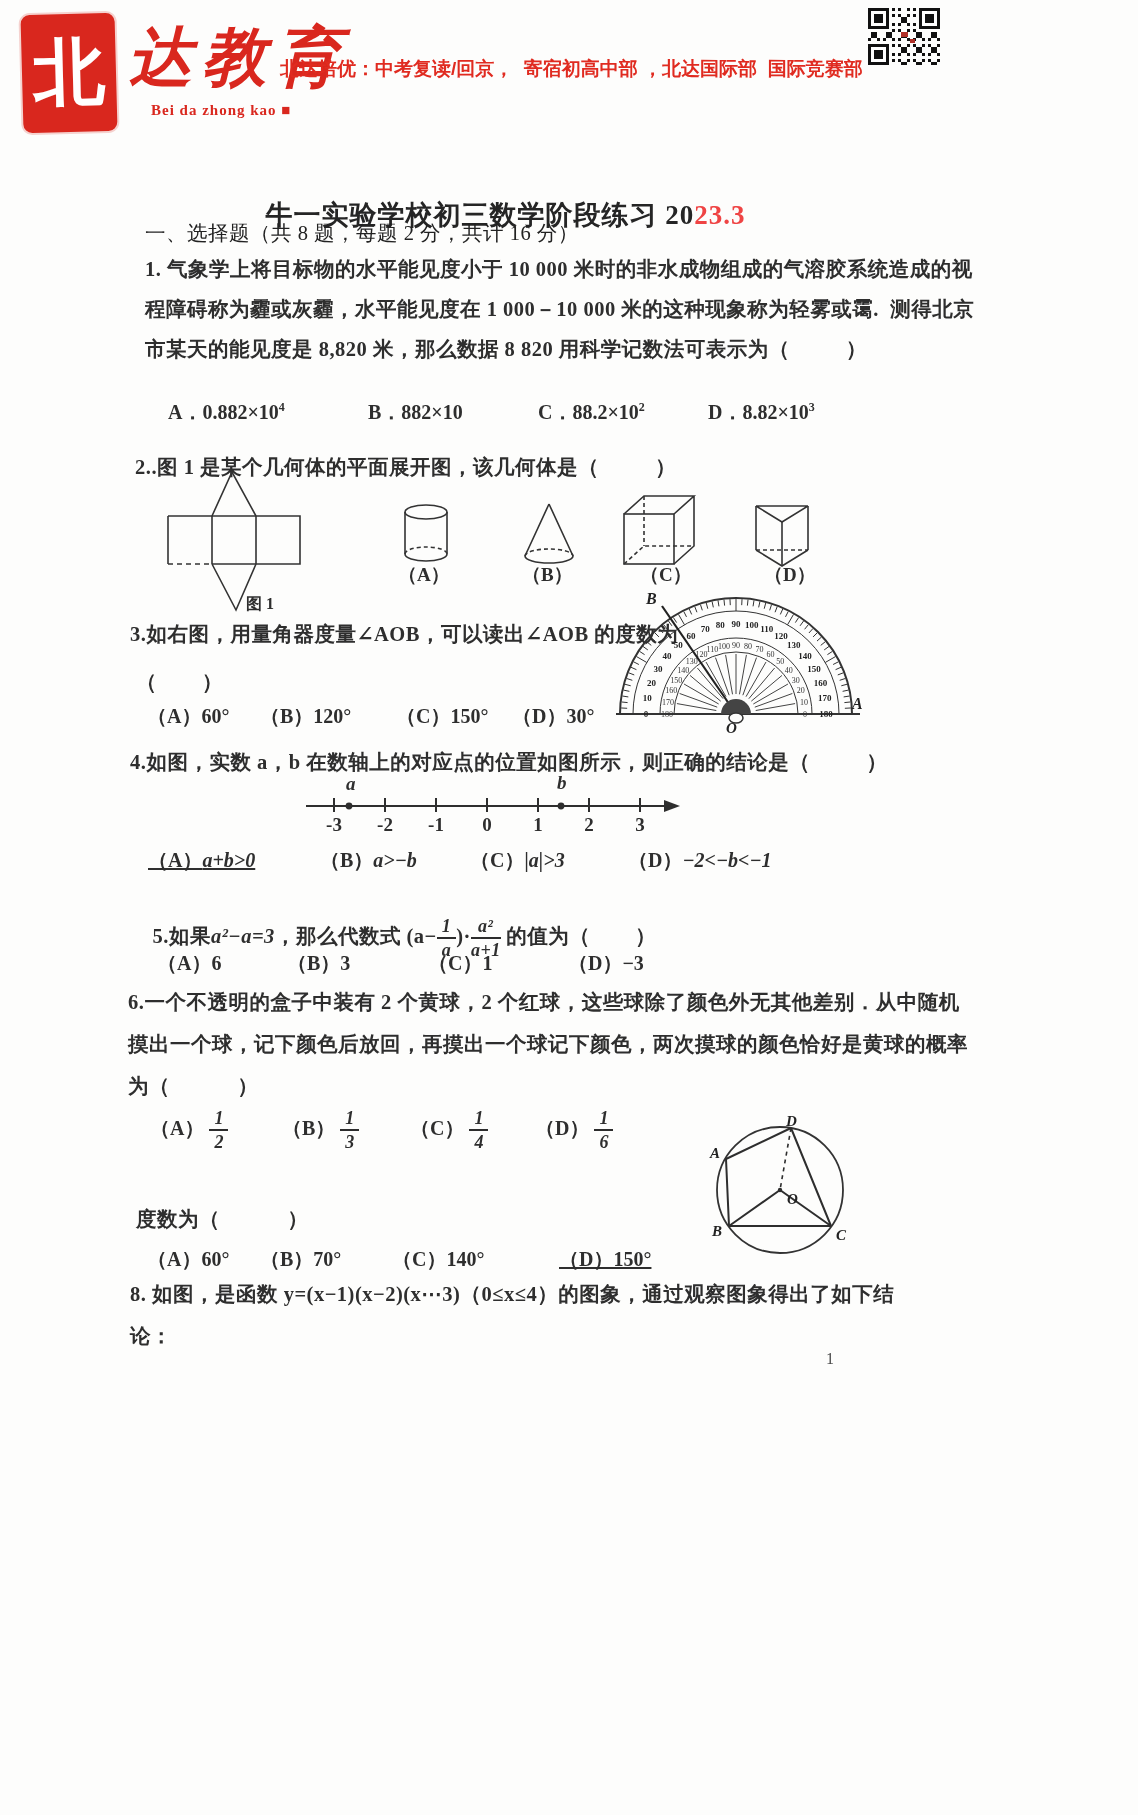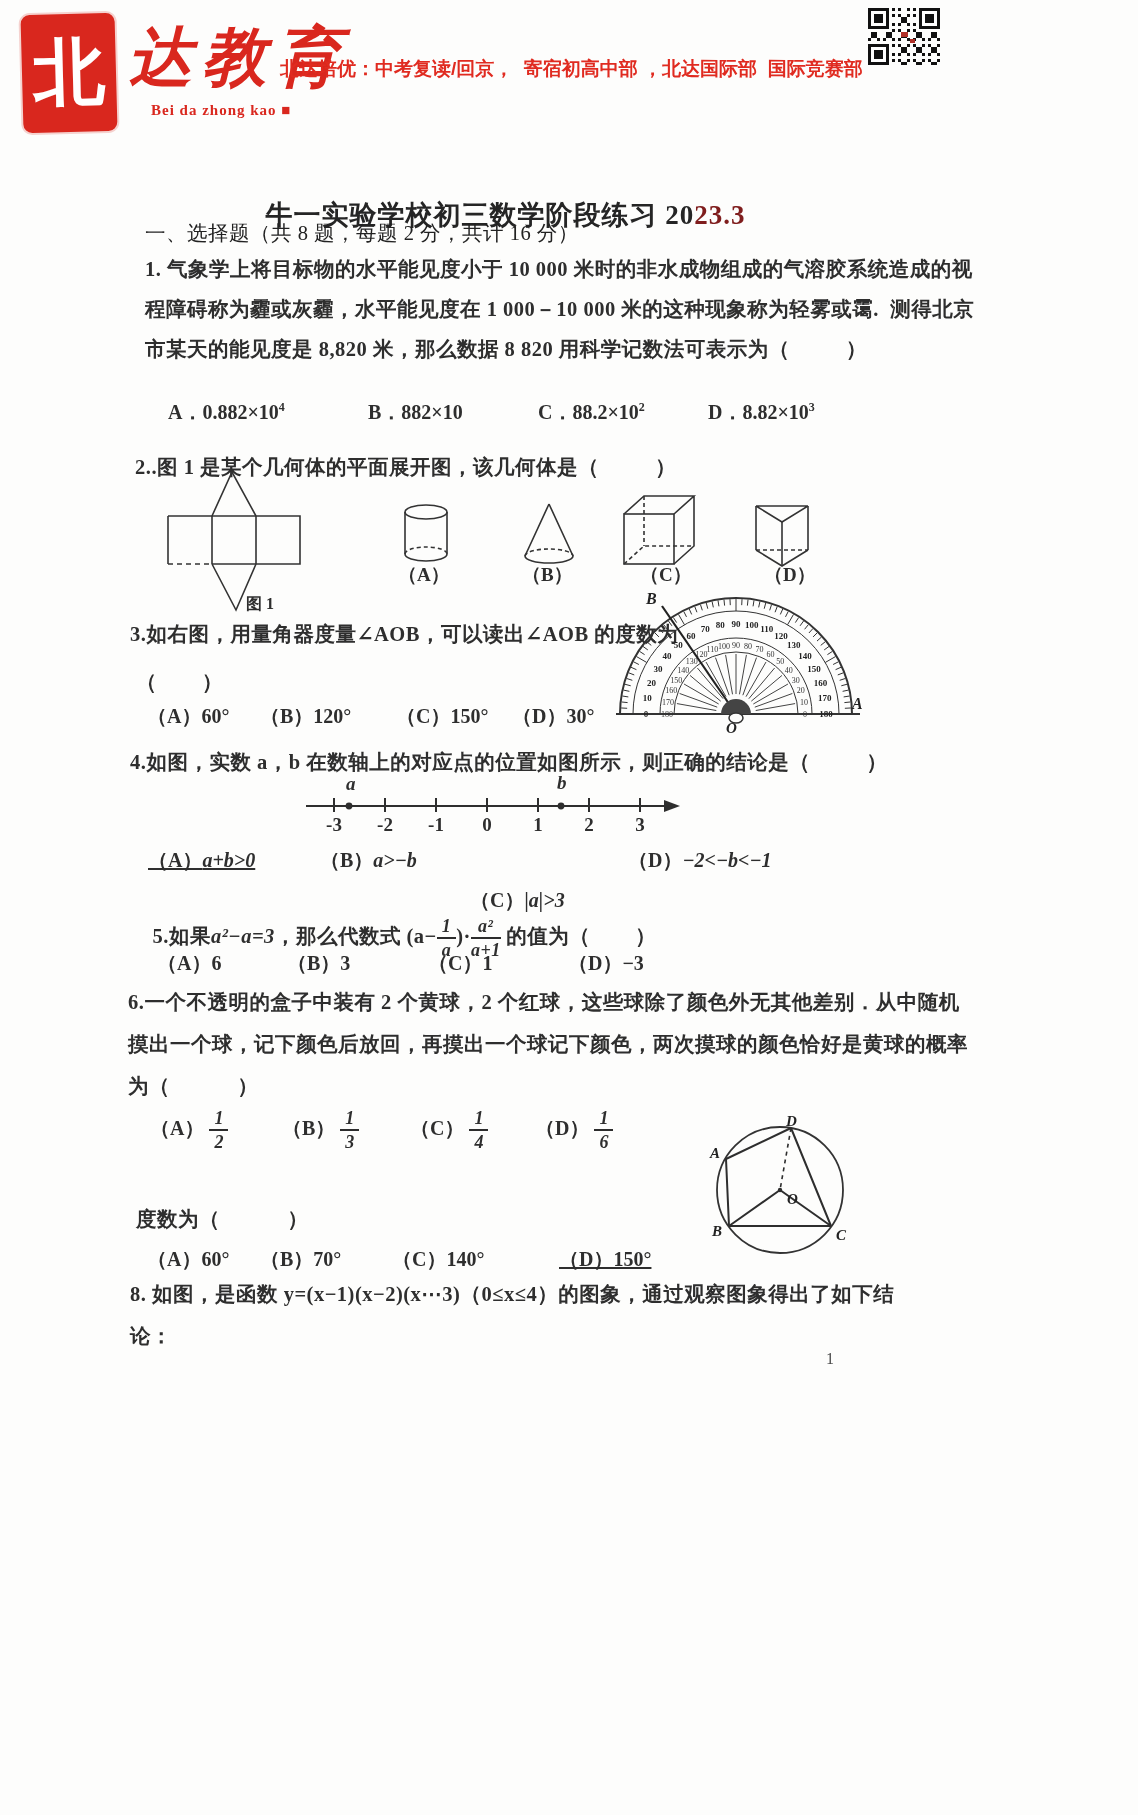--- a/index.html
+++ b/index.html
@@ -13,21 +13,21 @@
   .seal{width:94px;height:118px;background:#d9271e;border-radius:9px;transform:rotate(-1.5deg);
         display:flex;align-items:center;justify-content:center;box-shadow:0 0 0 2px #d9271e33;}
   .seal span{color:#fff;font-size:72px;font-weight:700;font-family:"Liberation Serif",serif;}
   .brand{color:#d9271e;font-size:64px;font-weight:700;font-style:italic;letter-spacing:10px;
          font-family:"Liberation Serif",serif;}
   .brand-sub{color:#d9271e;font-size:15px;font-weight:700;letter-spacing:1px;
              font-family:"Liberation Serif",serif;margin-left:20px;}
   .tagline{color:#e02b20;font-size:19px;font-weight:700;white-space:pre;
            font-family:"Liberation Sans","DejaVu Sans",sans-serif;}
   .title{font-size:27px;font-weight:700;letter-spacing:1px;text-align:center;color:#252525;white-space:pre;}
-  .title .fade{color:#7f1d1d;}
+  .title .fade{color:#ef4444;}
   .section{font-size:20.5px;font-weight:400;letter-spacing:.5px;color:#222;}
   .figlabel{font-size:19px;font-weight:700;color:#2e2e2e;}
   .frac{display:inline-block;text-align:center;vertical-align:middle;font-size:18px;
         font-weight:600;line-height:1.12;font-style:italic;}
   .frac .n{display:block;border-bottom:2px solid #2c2c2c;padding:0 5px 1px;}
   .frac .d{display:block;padding-top:1px;}
   .pageno{font-size:16px;color:#4a4a4a;}
   svg{overflow:visible;}
   svg text{font-family:"Liberation Serif","DejaVu Serif",serif;}
 </style>
@@ -368,21 +368,21 @@
       <text x="289" y="55">2</text>
       <text x="340" y="55">3</text>
     </g>
     <circle cx="49" cy="30" r="3.4" fill="#2e2e2e"></circle>
     <circle cx="261" cy="30" r="3.4" fill="#2e2e2e"></circle>
     <text x="46" y="14" font-size="19" font-style="italic" font-weight="bold" fill="#2e2e2e">a</text>
     <text x="257" y="13" font-size="19" font-style="italic" font-weight="bold" fill="#2e2e2e">b</text>
   </svg>
   <div class="abs opt" style="left:148px;top:847px;text-decoration:underline;"><span>（A）</span><span class="mi">a+b&gt;0</span></div>
   <div class="abs opt" style="left:320px;top:847px;"><span>（B）</span><span class="mi">a&gt;−b</span></div>
-  <div class="abs opt" style="left:470px;top:847px;margin-top:40px;"><span>（C）</span><span class="mi">|a|&gt;3</span></div>
+  <div class="abs opt" style="left:470px;top:847px;"><span>（C）</span><span class="mi">|a|&gt;3</span></div>
   <div class="abs opt" style="left:628px;top:847px;"><span>（D）</span><span class="mi">−2&lt;−b&lt;−1</span></div>
 
   <div class="abs qline" style="left:130px;top:893px;">
     <span>5.如果</span><span class="mi">a²−a=3</span><span>，那么代数式 (a−</span><span class="frac"><span class="n">1</span><span class="d">a</span></span><span>)·</span><span class="frac"><span class="n">a²</span><span class="d">a+1</span></span><span> 的值为（        ）</span>
   </div>
   <div class="abs opt" style="left:157px;top:950px;">（A）6</div>
   <div class="abs opt" style="left:287px;top:950px;">（B）3</div>
   <div class="abs opt" style="left:428px;top:950px;">（C）1</div>
   <div class="abs opt" style="left:568px;top:950px;">（D）−3</div>
 

